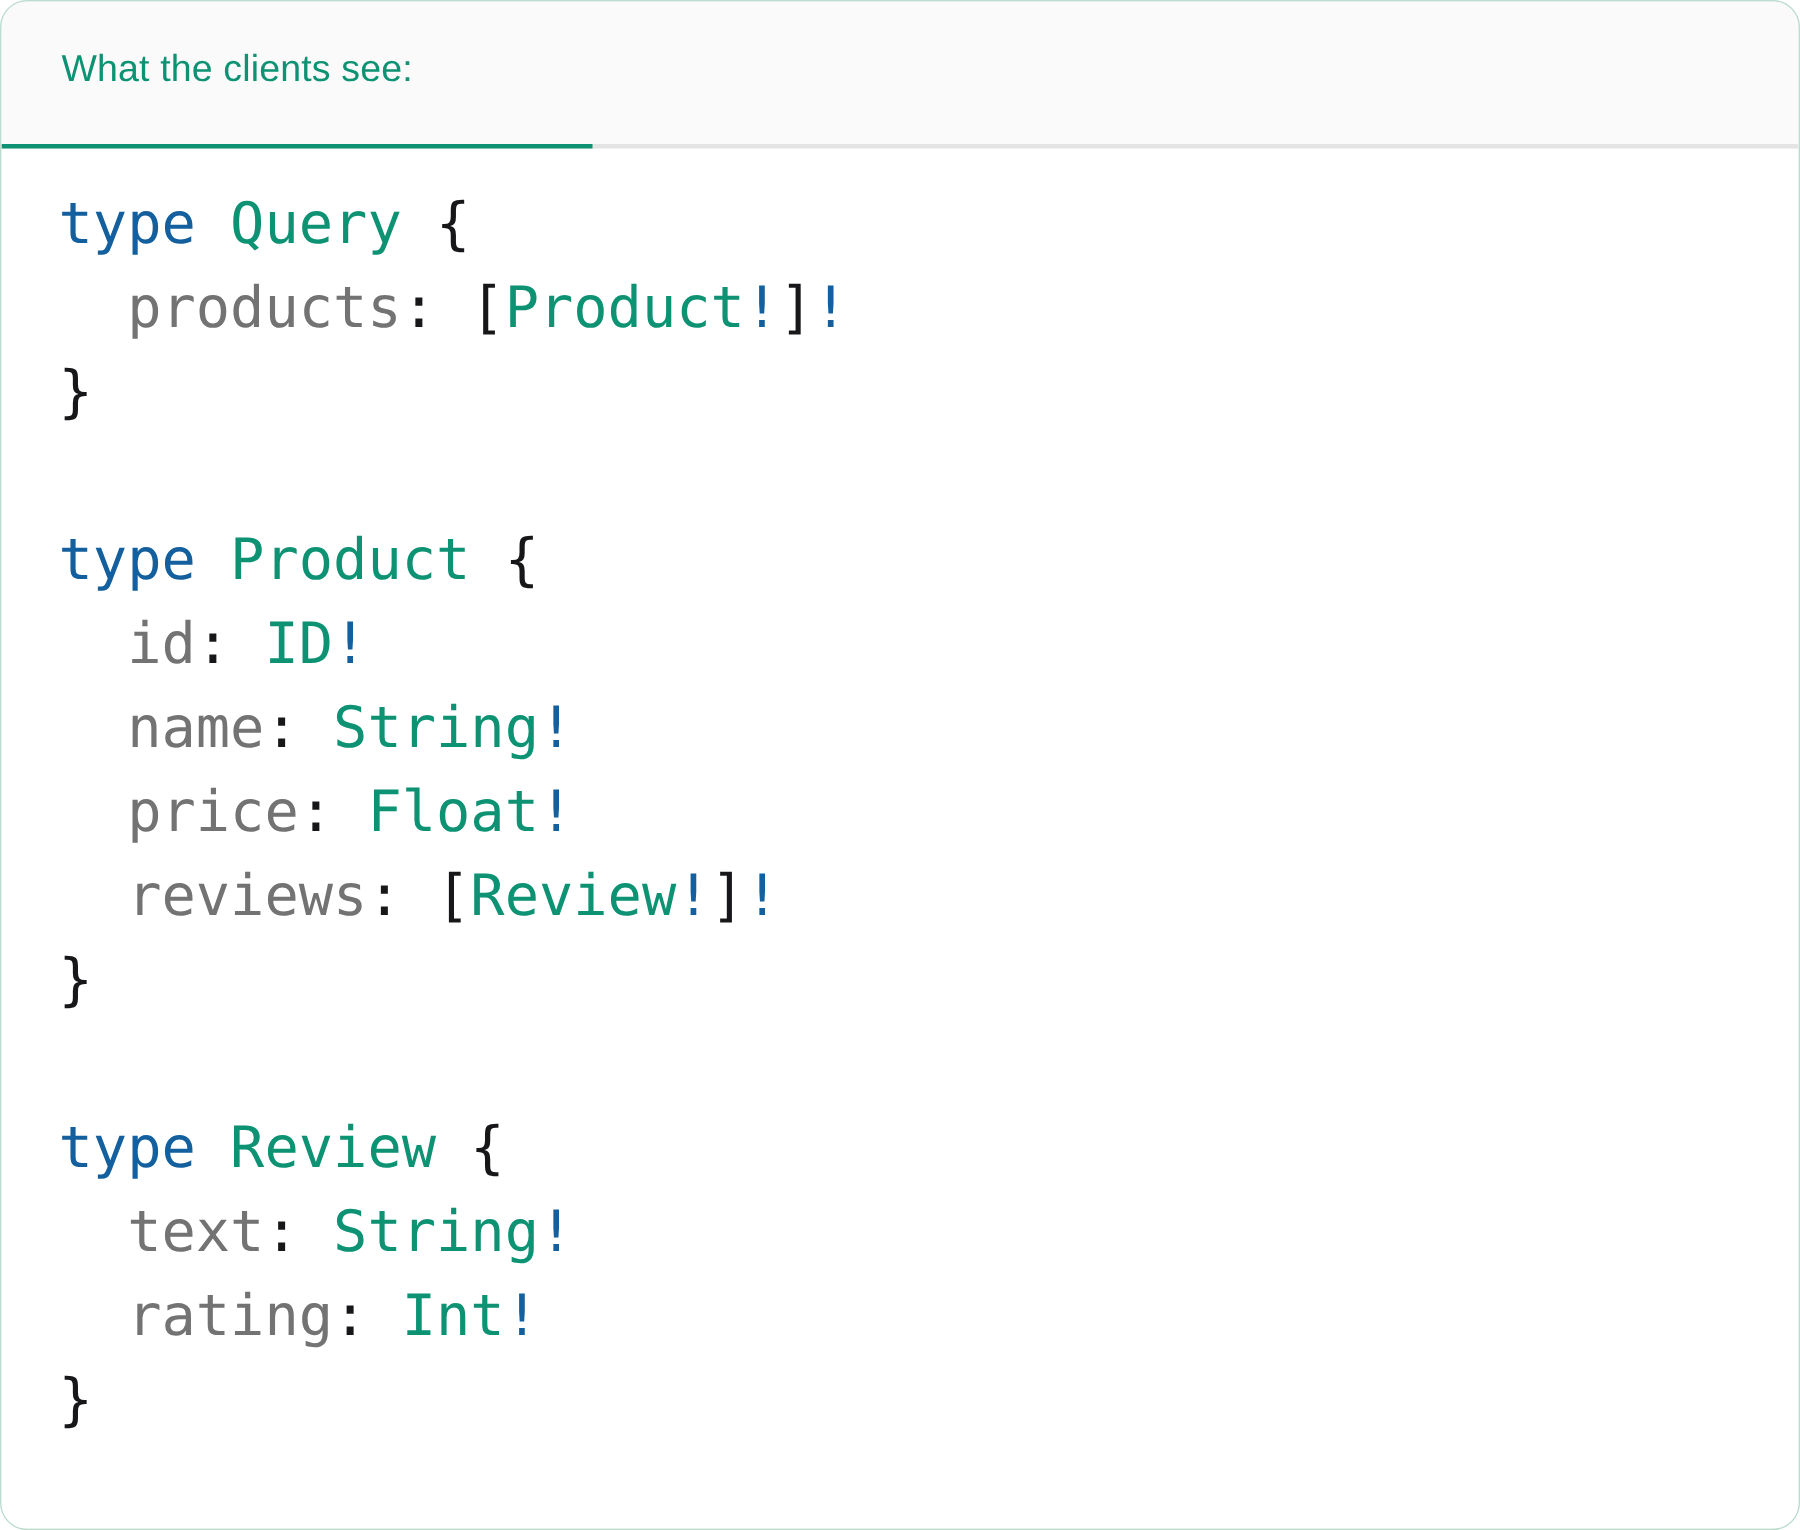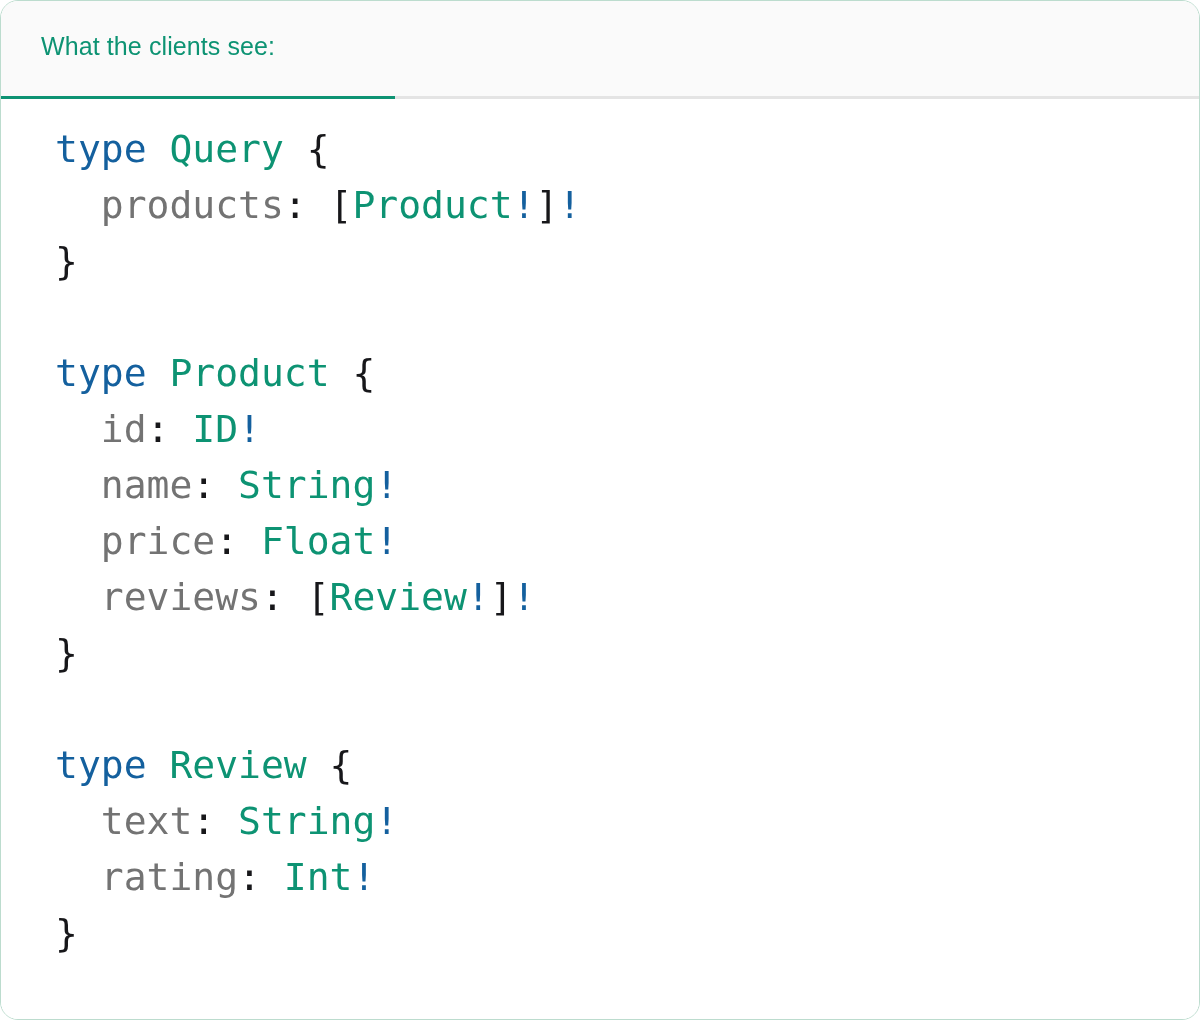--- a/index.html
+++ b/index.html
@@ -64,21 +64,21 @@
     line-height: 1.1;
     color: #0d9373;
     letter-spacing: 0.1px;
     white-space: nowrap;
   }
 
   
   .code-area {
     flex: 1 1 auto;
     background: #ffffff;
-    padding: 22px 0 0 16px;
+    padding: 22px 0 0 0;
     overflow: hidden;
   }
   .code {
     margin: 0;
     padding: 0 0 0 38px;
     font-family: "DejaVu Sans Mono", monospace;
     font-size: 38px;
     line-height: 56px;
     white-space: pre;
     color: #17171a;

